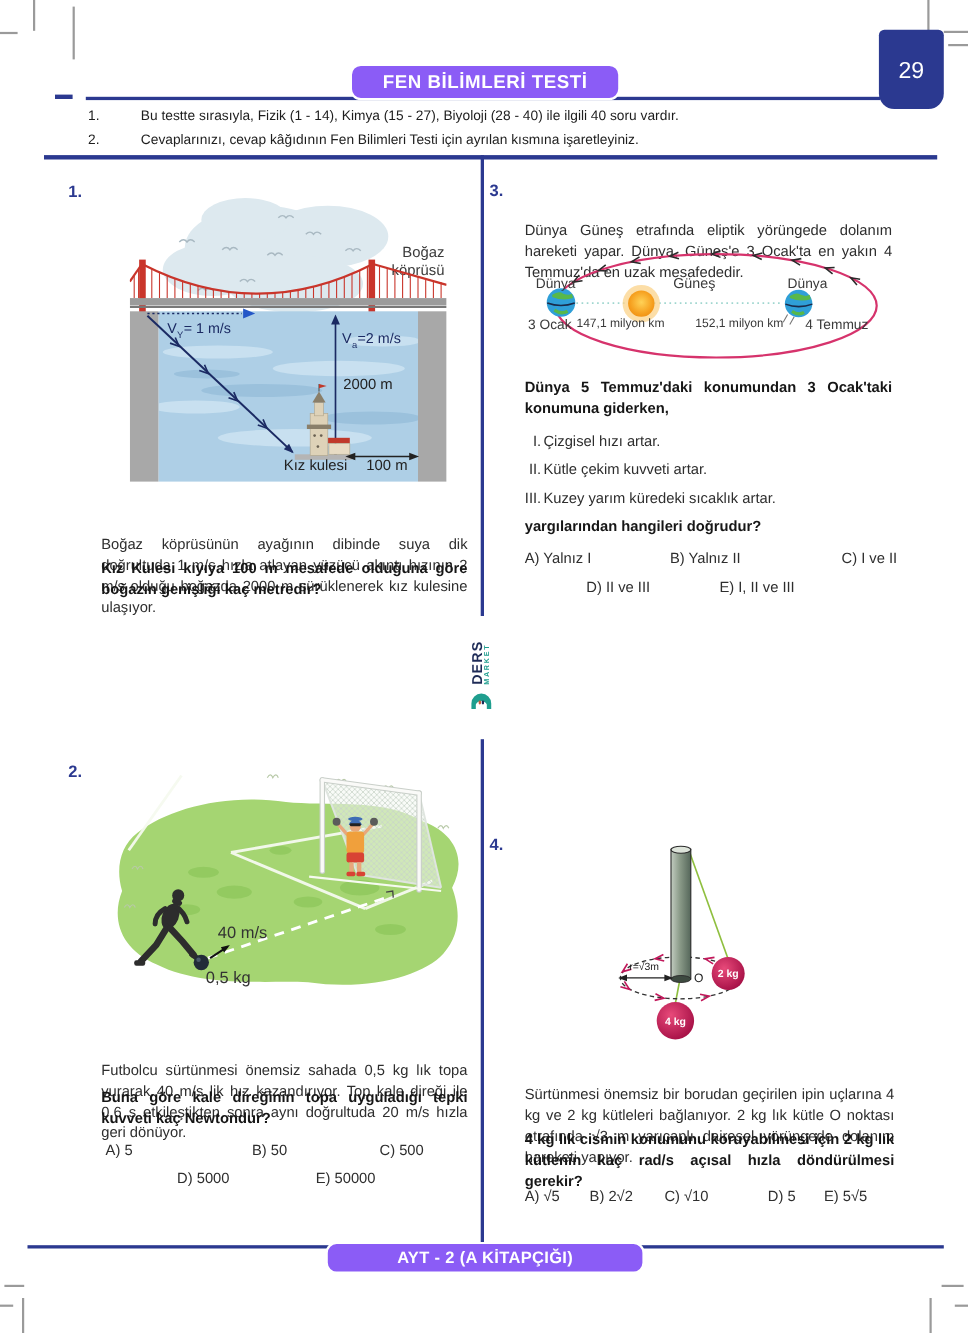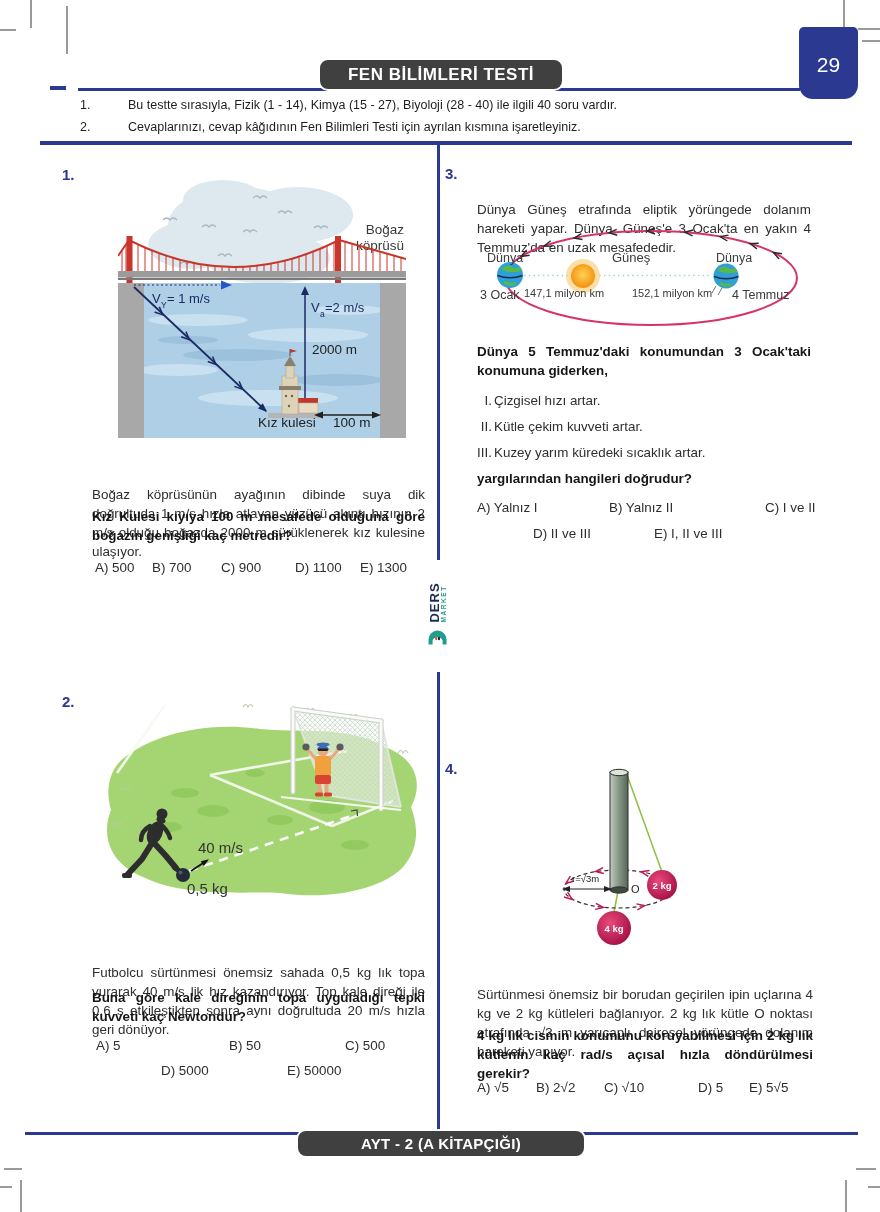--- a/index.html
+++ b/index.html
@@ -6,21 +6,21 @@
   body { background:#fff; font-family:"Liberation Sans", sans-serif; }
   .page { position:relative; width:880px; height:1212px; background:#fff; overflow:hidden; }
 
   .crop { position:absolute; background:#9a9a9a; }
 
   
   .page-tab { position:absolute; left:799px; top:27px; width:59px; height:72px; background:#2b3990;
               border-radius:5px 5px 14px 14px; display:flex; align-items:center; justify-content:center; }
   .page-tab span { color:#fff; font-size:21px; margin-top:4px; }
   .rule { position:absolute; background:#2b3990; }
-  .banner { position:absolute; background:#404040; border:2px solid #fff; border-radius:10px;
+  .banner { position:absolute; background:#8b5cf6; border:2px solid #fff; border-radius:10px;
             display:flex; align-items:center; justify-content:center; color:#fff; font-weight:bold; }
   .banner.header { left:318px; top:58px; width:246px; height:33px; font-size:17px; letter-spacing:.5px; }
   .banner.footer { left:296px; top:1129px; width:290px; height:29px; font-size:15px; letter-spacing:.3px; }
 
   .instr-row { position:absolute; left:80px; width:720px; font-size:12.5px; color:#1d1d1d; }
   .instr-row .num { position:absolute; left:0; }
   .instr-row .txt { position:absolute; left:48px; }
 
   .divider { position:absolute; left:437px; top:141px; width:2.5px; height:995px; background:#2b3990; }
 
@@ -194,27 +194,20 @@
 
     <line x1="203" y1="245" x2="256" y2="245" stroke="#222" stroke-width="1.3"></line>
     <polygon points="196,245 205,241.5 205,248.5" fill="#222"></polygon>
     <polygon points="263,245 254,241.5 254,248.5" fill="#222"></polygon>
     <text x="140" y="257" font-size="13.5" fill="#222">Kız kulesi</text>
     <text x="215" y="257" font-size="13.5" fill="#222">100 m</text>
   </svg>
 
   <div class="qtext" style="left:92px;top:450px;width:333px;">Boğaz köprüsünün ayağının dibinde suya dik doğrultuda 1 m/s hızla atlayan yüzücü akıntı hızının 2 m/s olduğu boğazda 2000 m sürüklenerek kız kulesine ulaşıyor.</div>
   <div class="qbold" style="left:92px;top:507px;width:333px;">Kız Kulesi kıyıya 100 m mesafede olduğuna göre boğazın genişliği kaç metredir?</div>
-  <div class="optrow" style="left:92px;top:560px;width:333px;">
-    <span style="left:3px;">A) 500</span>
-    <span style="left:60px;">B) 700</span>
-    <span style="left:129px;">C) 900</span>
-    <span style="left:203px;">D) 1100</span>
-    <span style="left:268px;">E) 1300</span>
-  </div>
 
   <div class="qnum" style="left:62px;top:693px;">2.</div>
 
   <svg class="fig" style="left:95px;top:695px;" width="330" height="225" viewBox="0 0 330 225">
     <defs>
       <pattern id="net" width="5" height="5" patternUnits="userSpaceOnUse">
         <path d="M0,0 L5,5 M5,0 L0,5" stroke="#c8d4c8" stroke-width="0.7"></path>
       </pattern>
     </defs>
     <path d="M30,62 C14,74 10,95 16,115 C6,140 14,168 48,182 C90,203 150,196 185,198 C240,206 290,192 308,172 C326,152 322,128 316,112 C330,86 318,62 290,52 C255,30 200,38 165,34 C110,26 58,40 30,62 Z" fill="#a5d572"></path>

